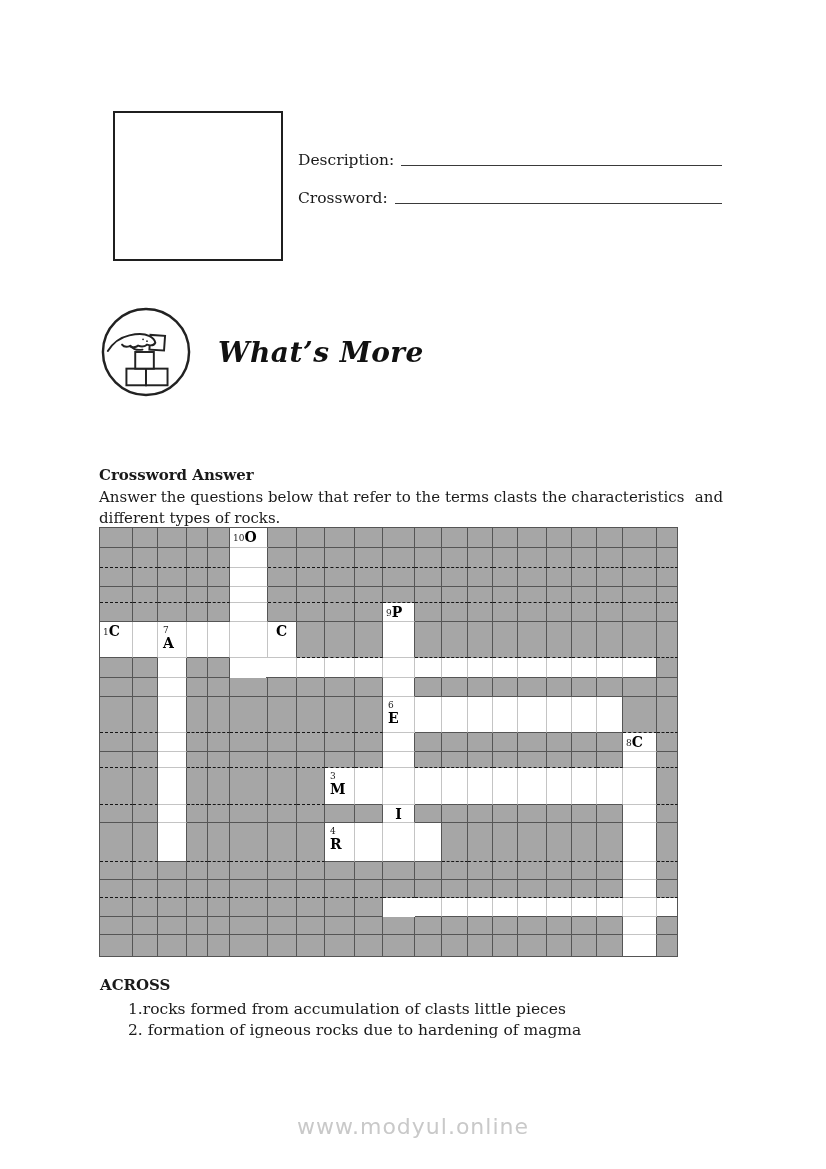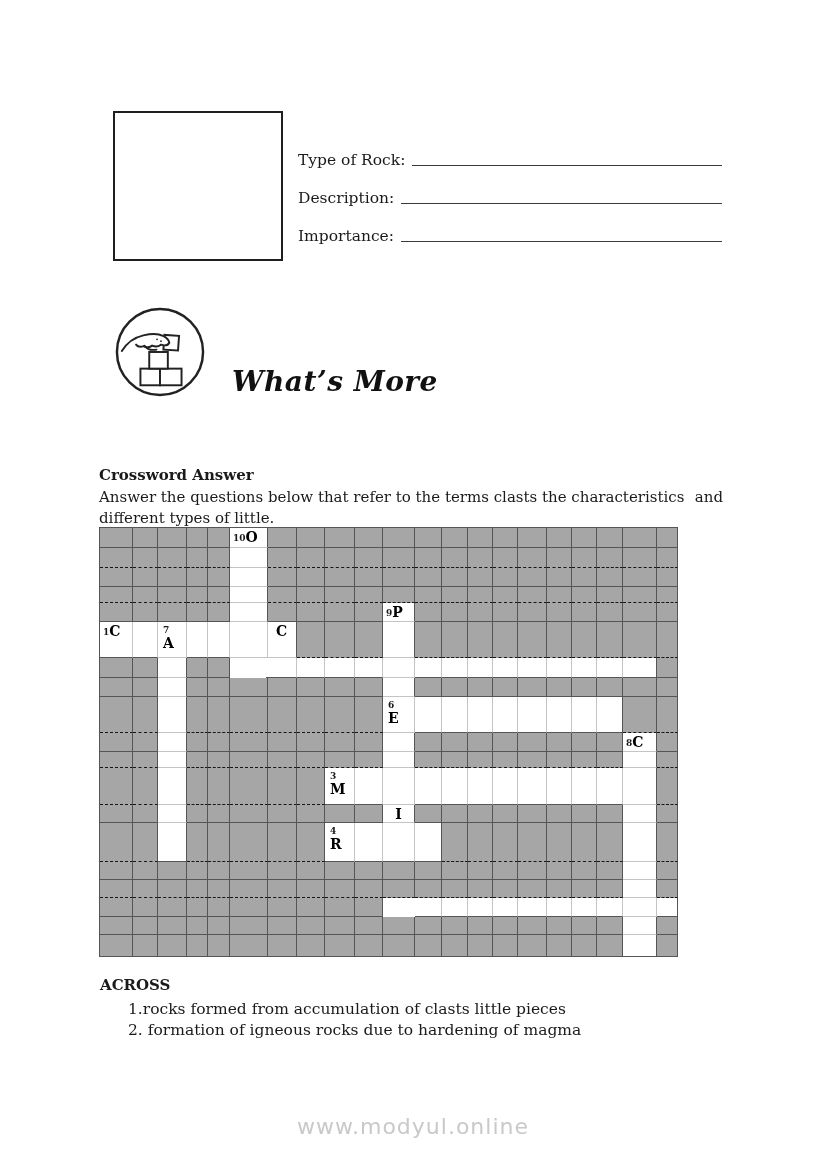--- a/index.html
+++ b/index.html
@@ -8,38 +8,38 @@
 
   
   .top-section{position:absolute;top:111px;left:113px;display:flex;}
   .image-box{width:166px;height:146px;border:2px solid #1f1f1f;background:#fff;}
   .fields{margin-left:15px;margin-top:22px;width:424px;}
   .field{display:flex;align-items:flex-end;height:38px;font-size:15.5px;}
   .field-label{white-space:nowrap;padding-bottom:2px;}
   .field-line{flex:1;margin-left:7px;border-bottom:1px solid #3a3a3a;height:1px;margin-bottom:5px;}
 
   
-  .whats-more{position:absolute;top:306px;left:114px;display:flex;align-items:flex-end;}
+  .whats-more{position:absolute;top:306px;left:100px;display:flex;align-items:center;}
   .wm-icon{width:92px;height:92px;}
   .wm-title{margin-left:26px;font-size:28px;font-weight:bold;font-style:italic;color:#111;letter-spacing:0.5px;}
 
   .heading{position:absolute;top:428px;left:99px;font-size:20px;font-weight:bold;color:#000;}
 
   .puzzle-intro{position:absolute;top:465px;left:99px;width:624px;font-size:15px;line-height:21px;}
   .subheading{font-weight:bold;font-size:15px;margin-bottom:1px;}
   .instr-line1{display:flex;justify-content:space-between;}
 
   
   .cw-grid{position:absolute;top:527px;left:99px;display:inline-grid;
            border-top:1px solid #555;border-left:1px solid #555;background:#fff;}
   .cw-cell{box-sizing:border-box;border-right:1px solid #555;border-bottom:1px solid #555;overflow:hidden;}
   .cw-gray{background:#a6a6a6;}
   .cw-white{background:#ffffff;}
   .cw-dashed{border-bottom:1px dashed #161616;}
-  .cw-sup{font-size:9px;font-weight:700;position:relative;top:-1px;font-family:"DejaVu Serif",serif;}
+  .cw-sup{font-size:9px;font-weight:400;position:relative;top:-1px;font-family:"DejaVu Serif",serif;}
   .cw-ltr{font-size:14px;font-weight:700;color:#000;font-family:"DejaVu Serif",serif;}
   .cw-inline{padding:1px 0 0 3px;white-space:nowrap;line-height:15px;}
   .cw-stacked{padding:3px 0 0 5px;line-height:10px;}
   .cw-stacked .cw-sup{display:block;top:0;}
   .cw-stacked .cw-ltr{display:block;margin-top:3px;}
   .cw-plain-left{padding:1px 0 0 8px;line-height:15px;}
   .cw-plain-center{text-align:center;padding-top:1px;line-height:15px;}
 
   
   .across{position:absolute;top:976px;left:100px;font-size:15.5px;}
@@ -54,29 +54,25 @@
 </style>
 </head>
 <body>
 
 <div class="page">
 
   <div class="top-section">
     <div class="image-box"></div>
     <div class="fields">
       <div class="field">
-        <span class="field-label">Type of Rock:</span>
-        <span class="field-line"></span>
-      </div>
-      <div class="field">
         <span class="field-label">Description:</span>
         <span class="field-line"></span>
       </div>
       <div class="field">
-        <span class="field-label">Importance:</span>
+        <span class="field-label">Crossword:</span>
         <span class="field-line"></span>
       </div>
     </div>
   </div>
 
   <div class="whats-more">
     <svg class="wm-icon" viewBox="0 0 94 94" xmlns="http://www.w3.org/2000/svg">
       <circle cx="47" cy="47" r="44" fill="none" stroke="#222" stroke-width="2.5"></circle>
       <rect x="27" y="64" width="20" height="17" fill="#fff" stroke="#222" stroke-width="2"></rect>
       <rect x="47" y="64" width="22" height="17" fill="#fff" stroke="#222" stroke-width="2"></rect>
@@ -90,21 +86,21 @@
     <div class="wm-title">What’s More</div>
   </div>
 
 
   <div class="puzzle-intro">
     <div class="subheading">Crossword Answer</div>
     <div class="instr-line1">
       <span>Answer the questions below that refer to the terms clasts the characteristics</span>
       <span>and</span>
     </div>
-    <div>different types of little.</div>
+    <div>different types of rocks.</div>
   </div>
 
   <div class="cw-grid" id="crossword-grid" style="grid-template-columns: 33px 25px 29px 21px 22px 38px 29px 28px 30px 28px 32px 27px 26px 25px 25px 29px 25px 25px 26px 34px 21px; grid-template-rows: 20px 20px 19px 16px 19px 36px 20px 19px 36px 19px 16px 37px 18px 39px 18px 18px 19px 18px 22px;">
       <div class="cw-cell cw-gray"></div>
       <div class="cw-cell cw-gray"></div>
       <div class="cw-cell cw-gray"></div>
       <div class="cw-cell cw-gray"></div>
       <div class="cw-cell cw-gray"></div>
       <div class="cw-cell cw-white cw-inline" style="border-bottom-color: rgb(196, 196, 196);"><span class="cw-sup">10</span><span class="cw-ltr">O</span></div>
       <div class="cw-cell cw-gray"></div>

